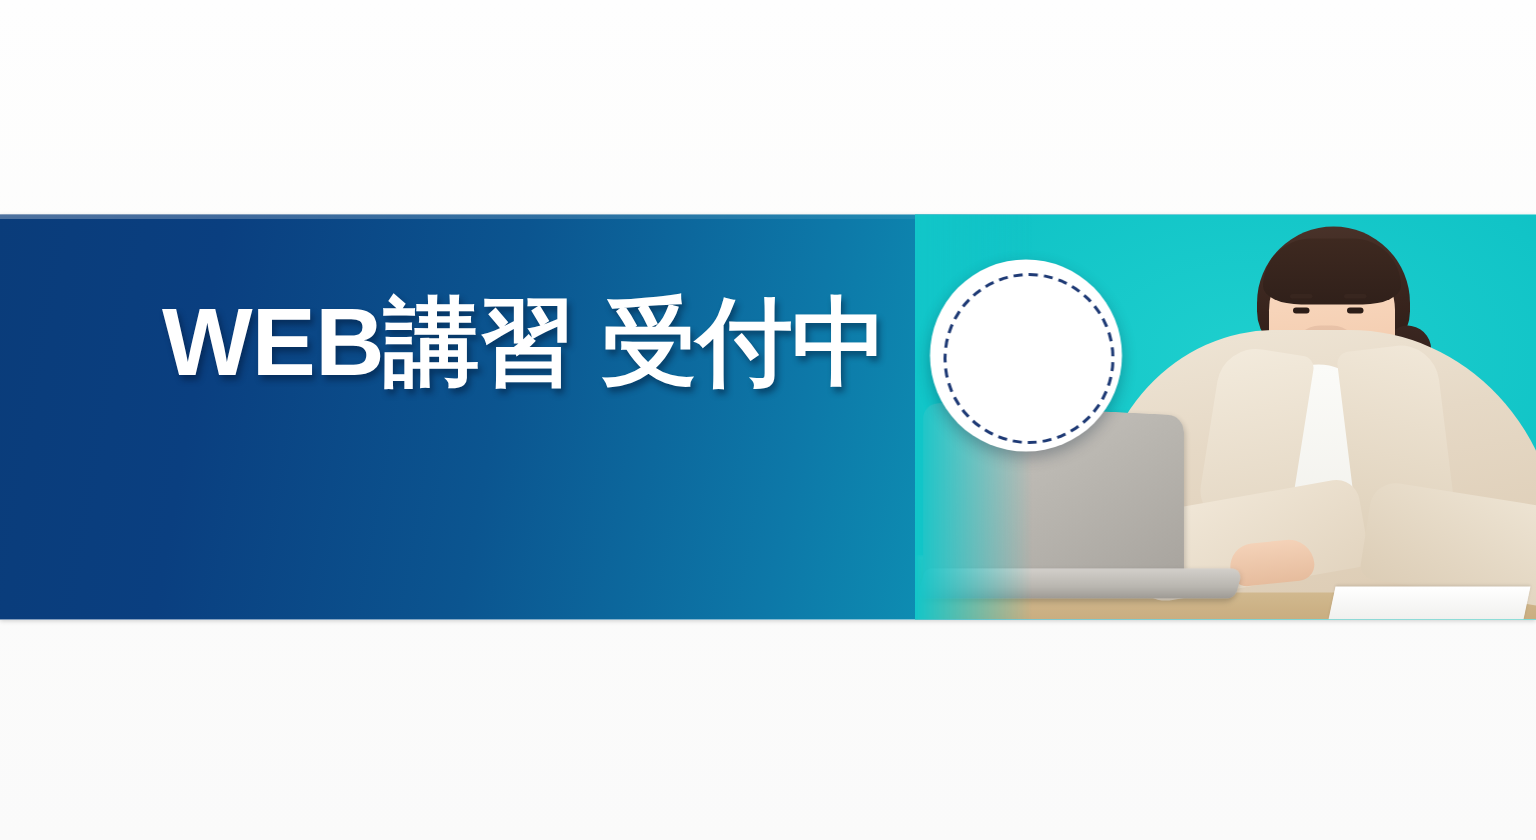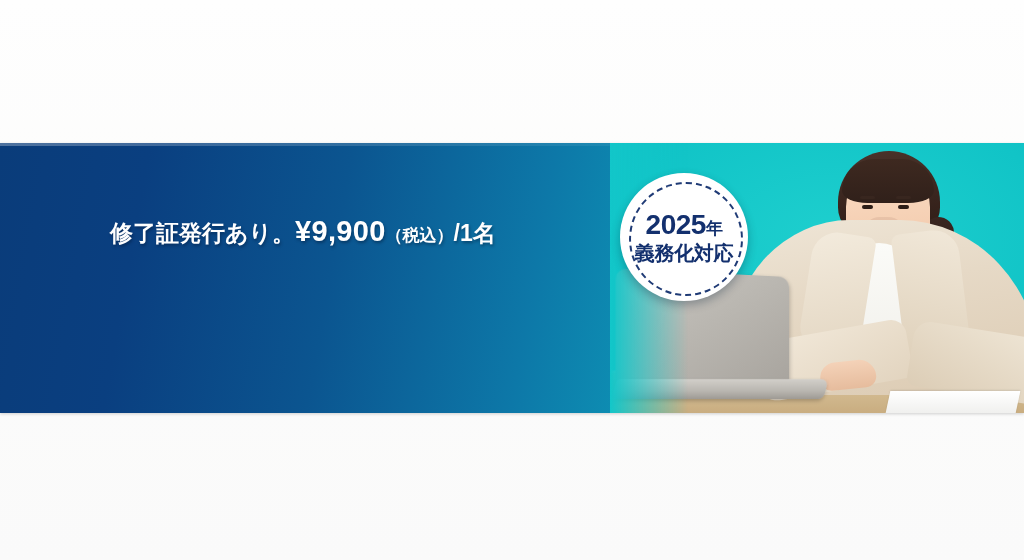--- a/index.html
+++ b/index.html
@@ -303,26 +303,22 @@
       <div class="lap-screen"></div>
       <div class="hand"></div>
       <div class="lap-base"></div>
 
       <div class="blend"></div>
     </div>
 
     <div id="badge">
       <div class="ring"></div>
       <div class="ring2"></div>
-      <div class="btxt">
-        <span class="byear"><span>2025</span><span class="nen">年</span></span>
-        <span class="bsub">義務化対応</span>
-      </div>
     </div>
 
     <div class="copy">
-
-
-      <p class="sub"><span>修了証発行あり。</span><span class="price">¥9,900</span><span class="tax">（税込）</span><span class="per">/1名</span></p>
+      <h1 class="headline"><span>WEB講習</span><span class="gap"></span><span>受付中</span></h1>
+
+
     </div>
 
   </div>
 </div>
 
 </body></html>

